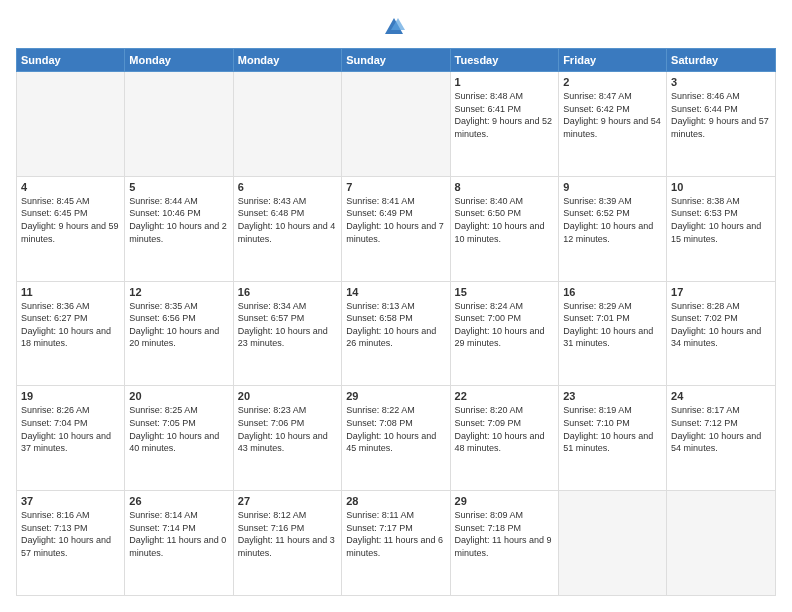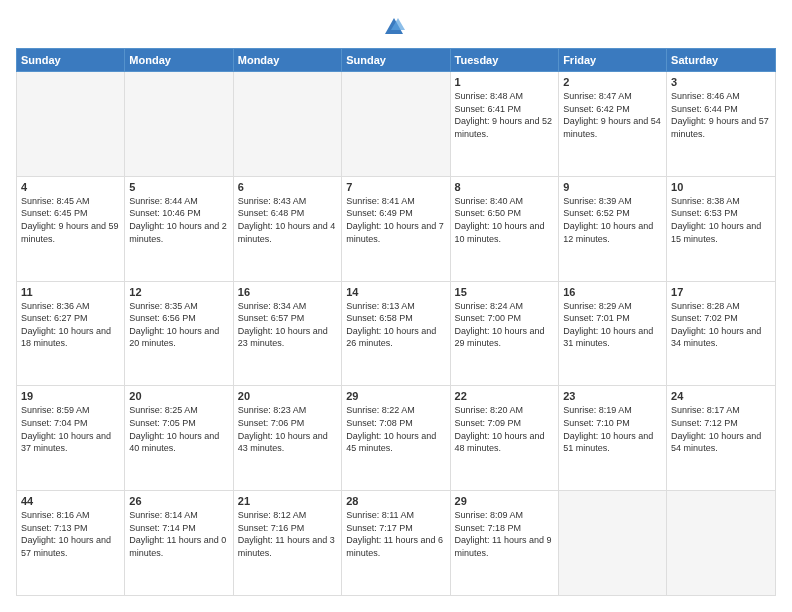--- a/index.html
+++ b/index.html
@@ -264,21 +264,21 @@
               <span class="day-num">17</span>
               <div class="day-info">Sunrise: 8:28 AM
 Sunset: 7:02 PM
 Daylight: 10 hours
 and 34 minutes.</div>
             </td>
           </tr>
           <tr>
             <td>
               <span class="day-num">19</span>
-              <div class="day-info">Sunrise: 8:59 AM
+              <div class="day-info">Sunrise: 8:26 AM
 Sunset: 7:04 PM
 Daylight: 10 hours
 and 37 minutes.</div>
             </td>
             <td>
               <span class="day-num">20</span>
               <div class="day-info">Sunrise: 8:25 AM
 Sunset: 7:05 PM
 Daylight: 10 hours
 and 40 minutes.</div>
@@ -314,35 +314,35 @@
             <td>
               <span class="day-num">24</span>
               <div class="day-info">Sunrise: 8:17 AM
 Sunset: 7:12 PM
 Daylight: 10 hours
 and 54 minutes.</div>
             </td>
           </tr>
           <tr>
             <td>
-              <span class="day-num">44</span>
+              <span class="day-num">37</span>
               <div class="day-info">Sunrise: 8:16 AM
 Sunset: 7:13 PM
 Daylight: 10 hours
 and 57 minutes.</div>
             </td>
             <td>
               <span class="day-num">26</span>
               <div class="day-info">Sunrise: 8:14 AM
 Sunset: 7:14 PM
 Daylight: 11 hours
 and 0 minutes.</div>
             </td>
             <td>
-              <span class="day-num">21</span>
+              <span class="day-num">27</span>
               <div class="day-info">Sunrise: 8:12 AM
 Sunset: 7:16 PM
 Daylight: 11 hours
 and 3 minutes.</div>
             </td>
             <td>
               <span class="day-num">28</span>
               <div class="day-info">Sunrise: 8:11 AM
 Sunset: 7:17 PM
 Daylight: 11 hours

